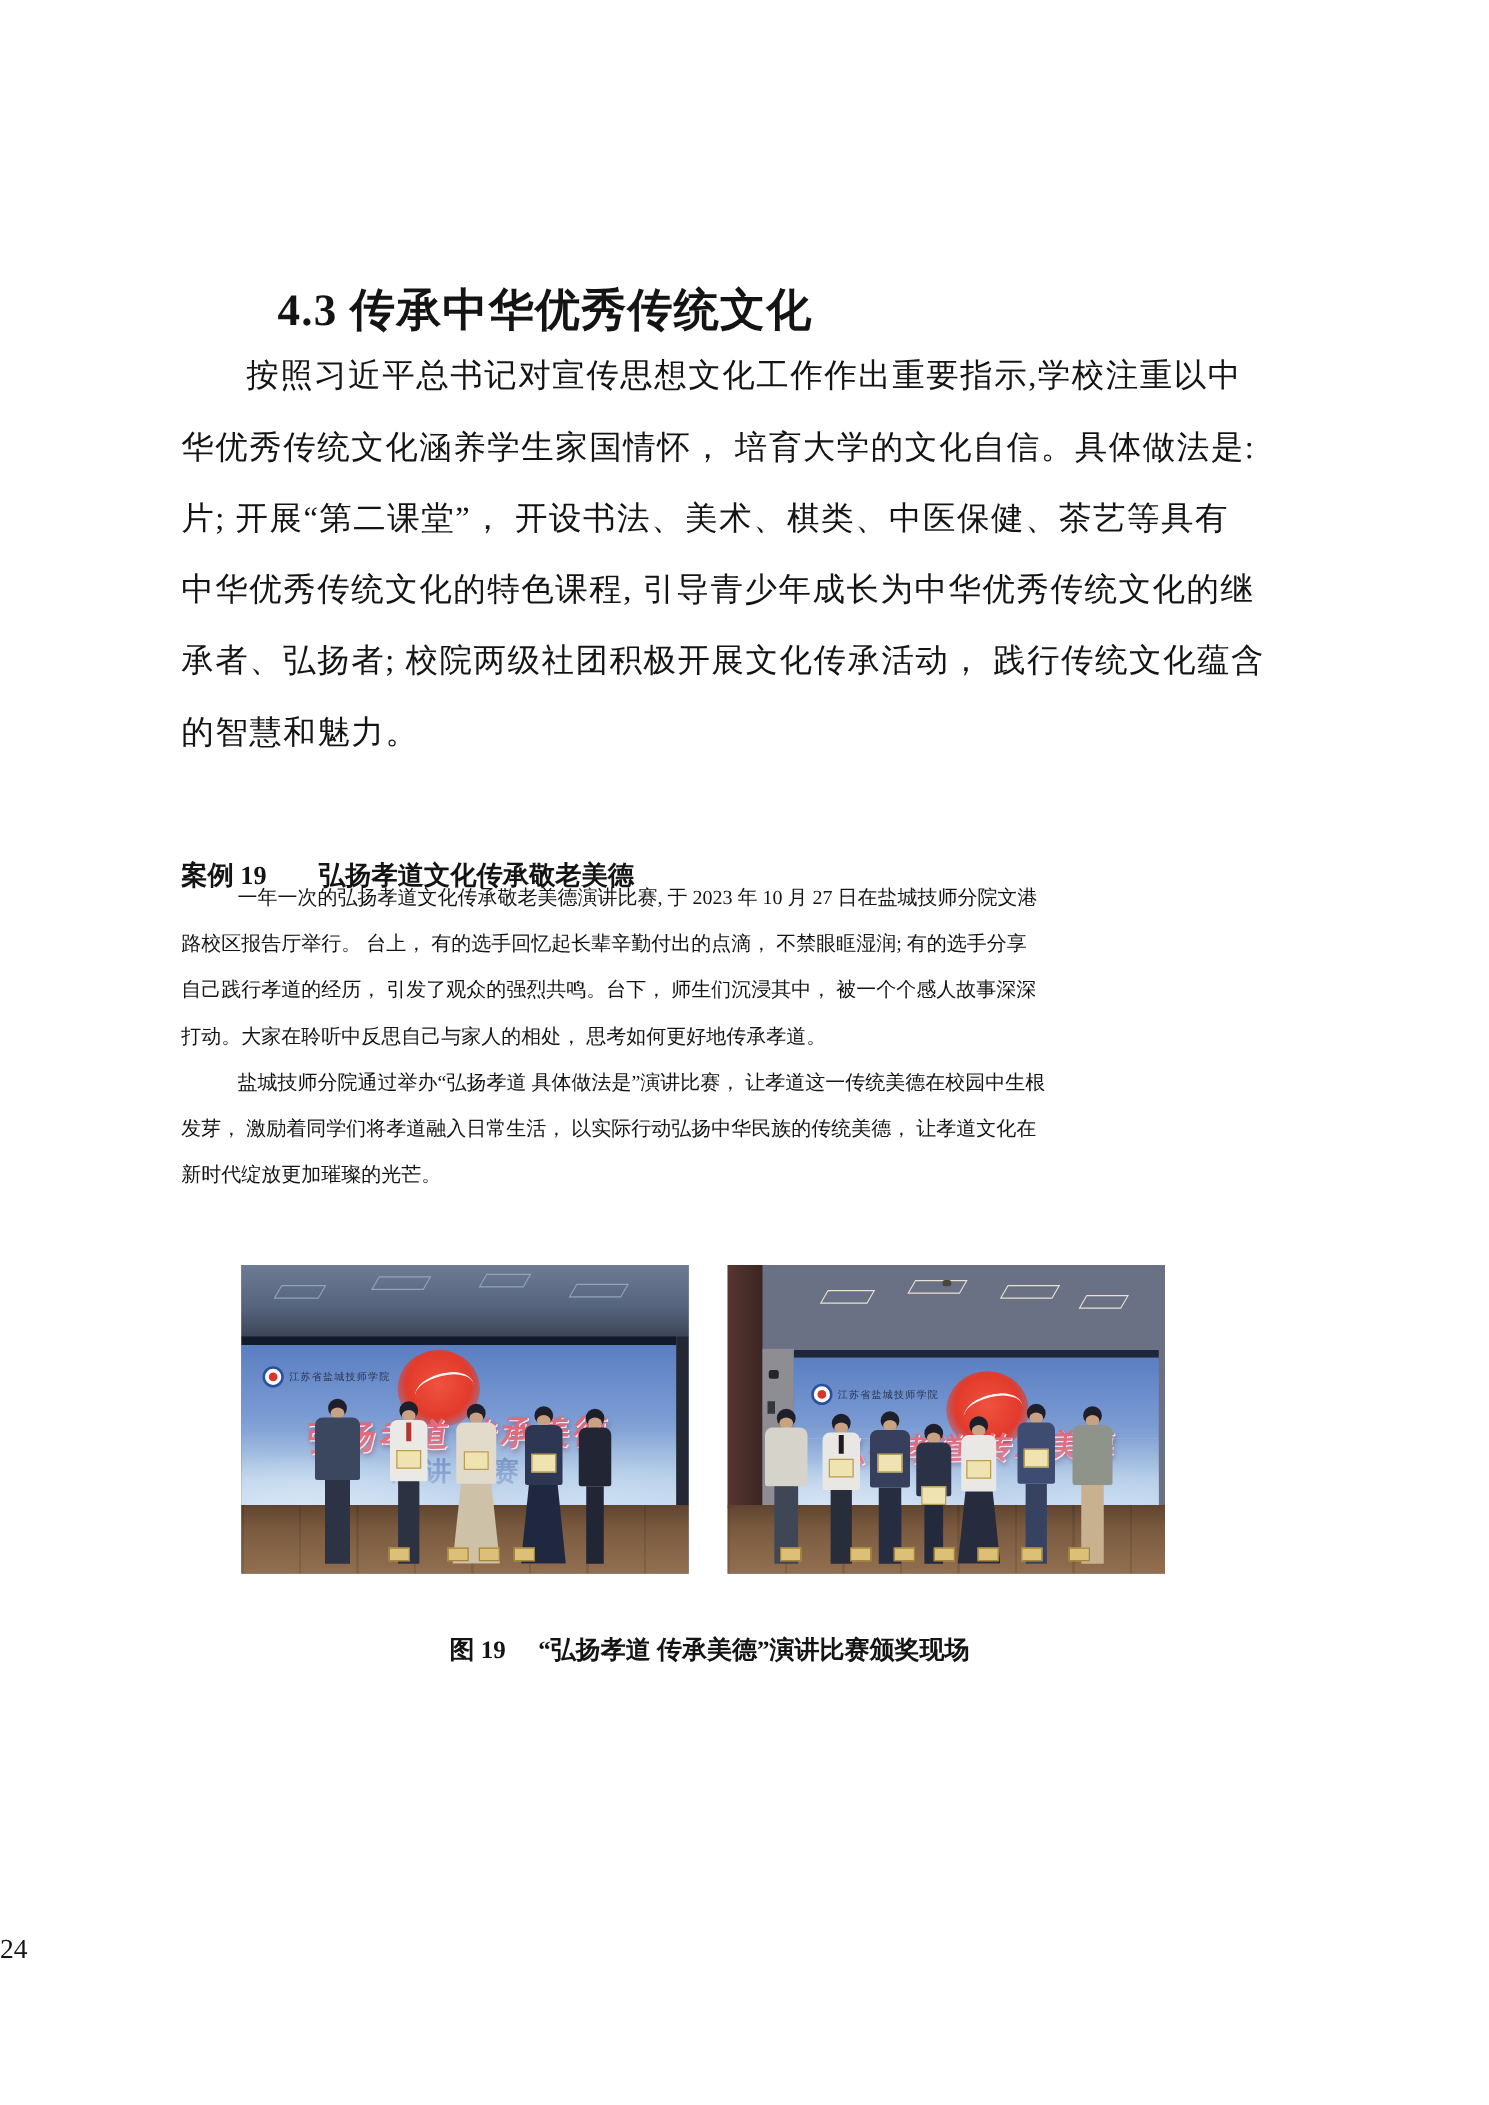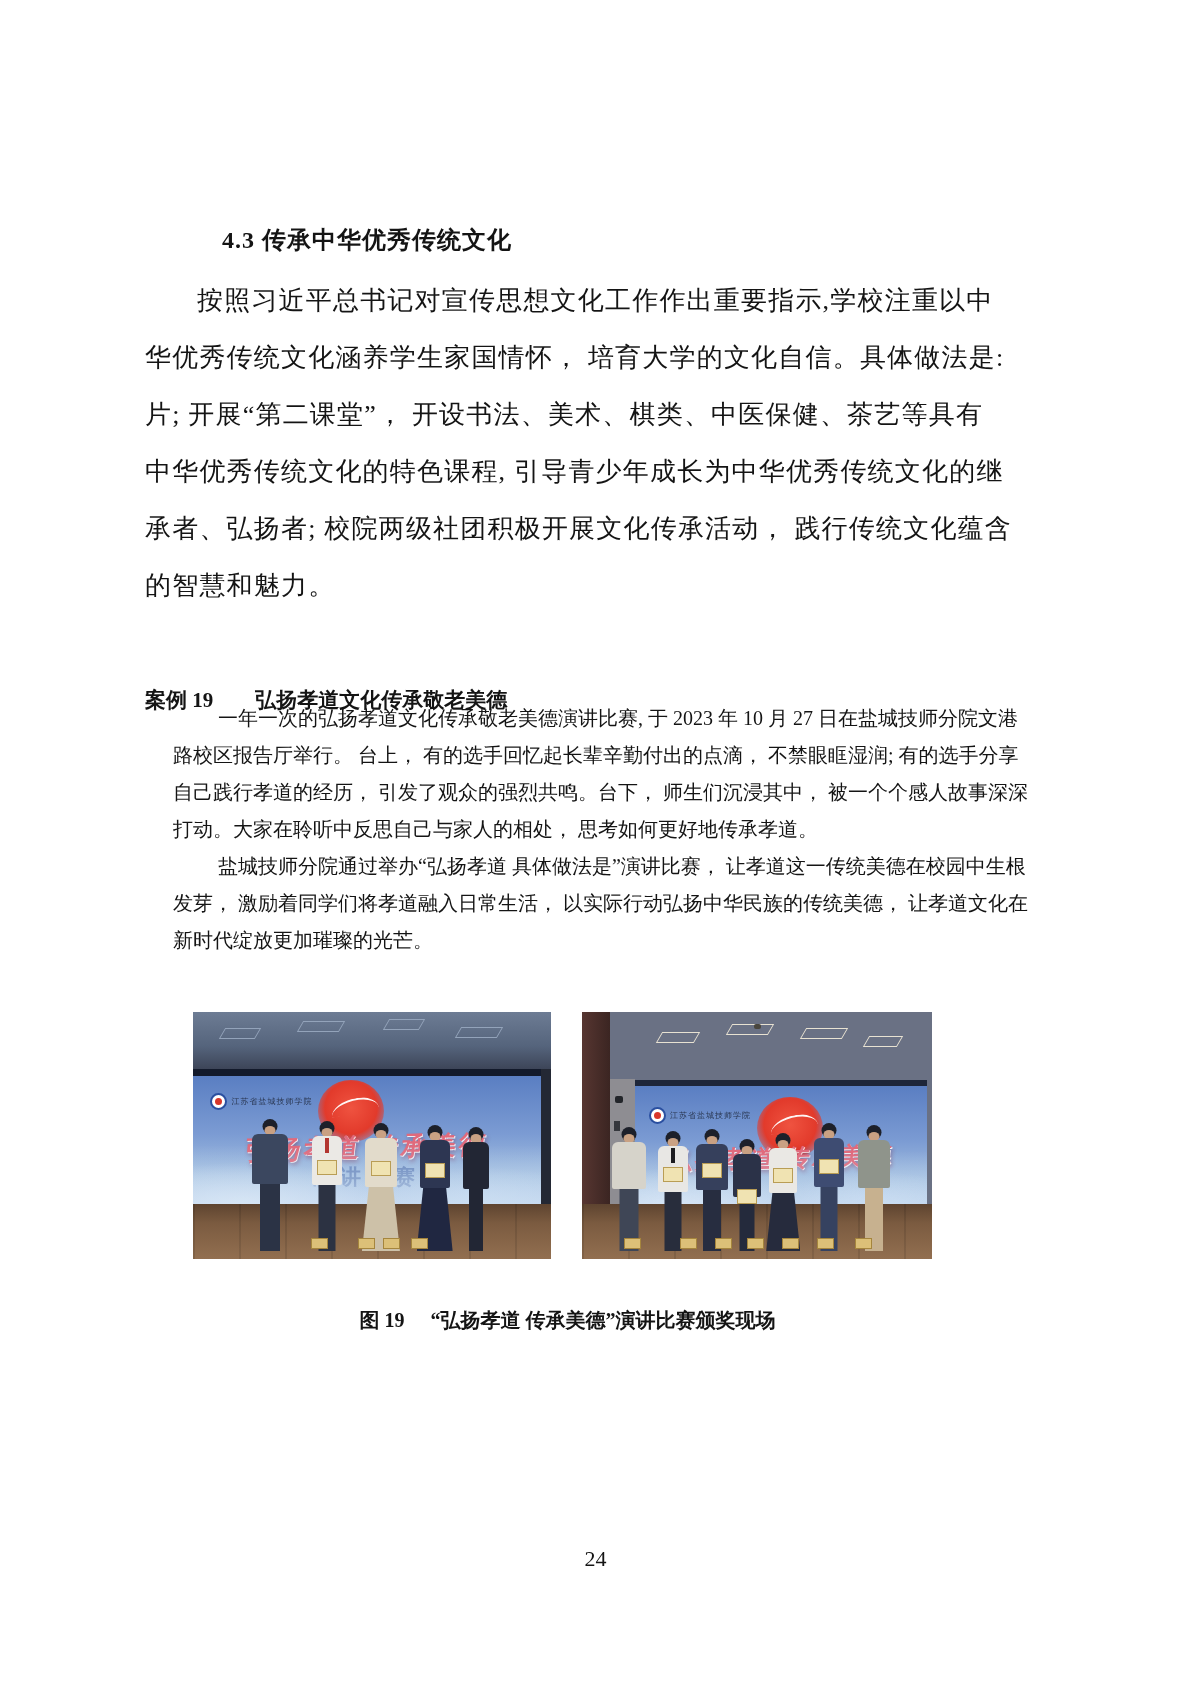--- a/index.html
+++ b/index.html
@@ -4,31 +4,31 @@
 <style>
   html,body{margin:0;padding:0;}
   body{
     width:1191px;height:1684px;position:relative;background:#ffffff;
     font-family:"Liberation Serif","DejaVu Serif",serif;color:#141414;
     overflow:hidden;
   }
   .abs{position:absolute;}
   
   #heading{
-    left:222px;top:224px;font-size:24px;font-weight:bold;letter-spacing:1px;
+    left:222px;top:224px;font-size:36px;font-weight:bold;letter-spacing:1px;
     white-space:nowrap;
   }
   
   #para{left:145px;top:272px;width:845px;font-size:26px;letter-spacing:1.2px;}
   #para .pline{height:57px;line-height:57px;white-space:nowrap;}
   #para .pline.first{text-indent:52px;}
   
   #case-head{left:145px;top:674px;font-size:21px;font-weight:bold;white-space:nowrap;margin-top:12px;}
   #case-head .case-label{margin-right:42px;}
-  .case-body{left:145px;width:848px;font-size:20px;margin-left:28px;}
+  .case-body{left:145px;width:848px;font-size:16px;}
   .case-body .cline{height:37px;line-height:37px;white-space:nowrap;}
   .case-body .cline.first{text-indent:45px;}
   #case-p1{top:700px;}
   #case-p2{top:848px;}
   
   .photo{position:absolute;overflow:hidden;background:#6a7184;}
   #photo-left{left:193px;top:1012px;width:358px;height:247px;}
   #photo-right{left:582px;top:1012px;width:350px;height:247px;}
   .ceiling{position:absolute;left:0;right:0;top:0;}
   .c-left{height:57px;background:linear-gradient(180deg,#6d7c94 0%,#55647c 60%,#3d4558 100%);}
@@ -71,21 +71,21 @@
       linear-gradient(180deg,rgba(210,228,245,0),rgba(208,226,244,.55));}
   .floor{position:absolute;left:0;right:0;bottom:0;height:55px;
     background:linear-gradient(180deg,#5e4430 0%,#7b5b40 35%,#926f50 100%);}
   .floor::after{content:"";position:absolute;inset:0;
     background:repeating-linear-gradient(90deg,rgba(0,0,0,.10) 0 2px,rgba(0,0,0,0) 2px 46px);}
   .people{position:absolute;inset:0;z-index:3;}
   
   #caption{left:145px;top:1306px;width:845px;text-align:center;font-size:20px;font-weight:bold;
     line-height:28px;}
   #caption .cap-label{margin-right:26px;}
-  #pagenum{left:0;top:1546px;width:100%;text-align:center;font-size:22px;}
+  #pagenum{left:0;top:1546px;width:100%;font-size:22px;}
 </style>
 </head>
 <body>
 
 <div class="abs" id="heading">4.3 传承中华优秀传统文化</div>
 
 <div class="abs" id="para">
   <div class="pline first">按照习近平总书记对宣传思想文化工作作出重要指示,学校注重以中</div>
   <div class="pline">华优秀传统文化涵养学生家国情怀， 培育大学的文化自信。具体做法是:</div>
   <div class="pline">片; 开展“第二课堂”， 开设书法、美术、棋类、中医保健、茶艺等具有</div>

